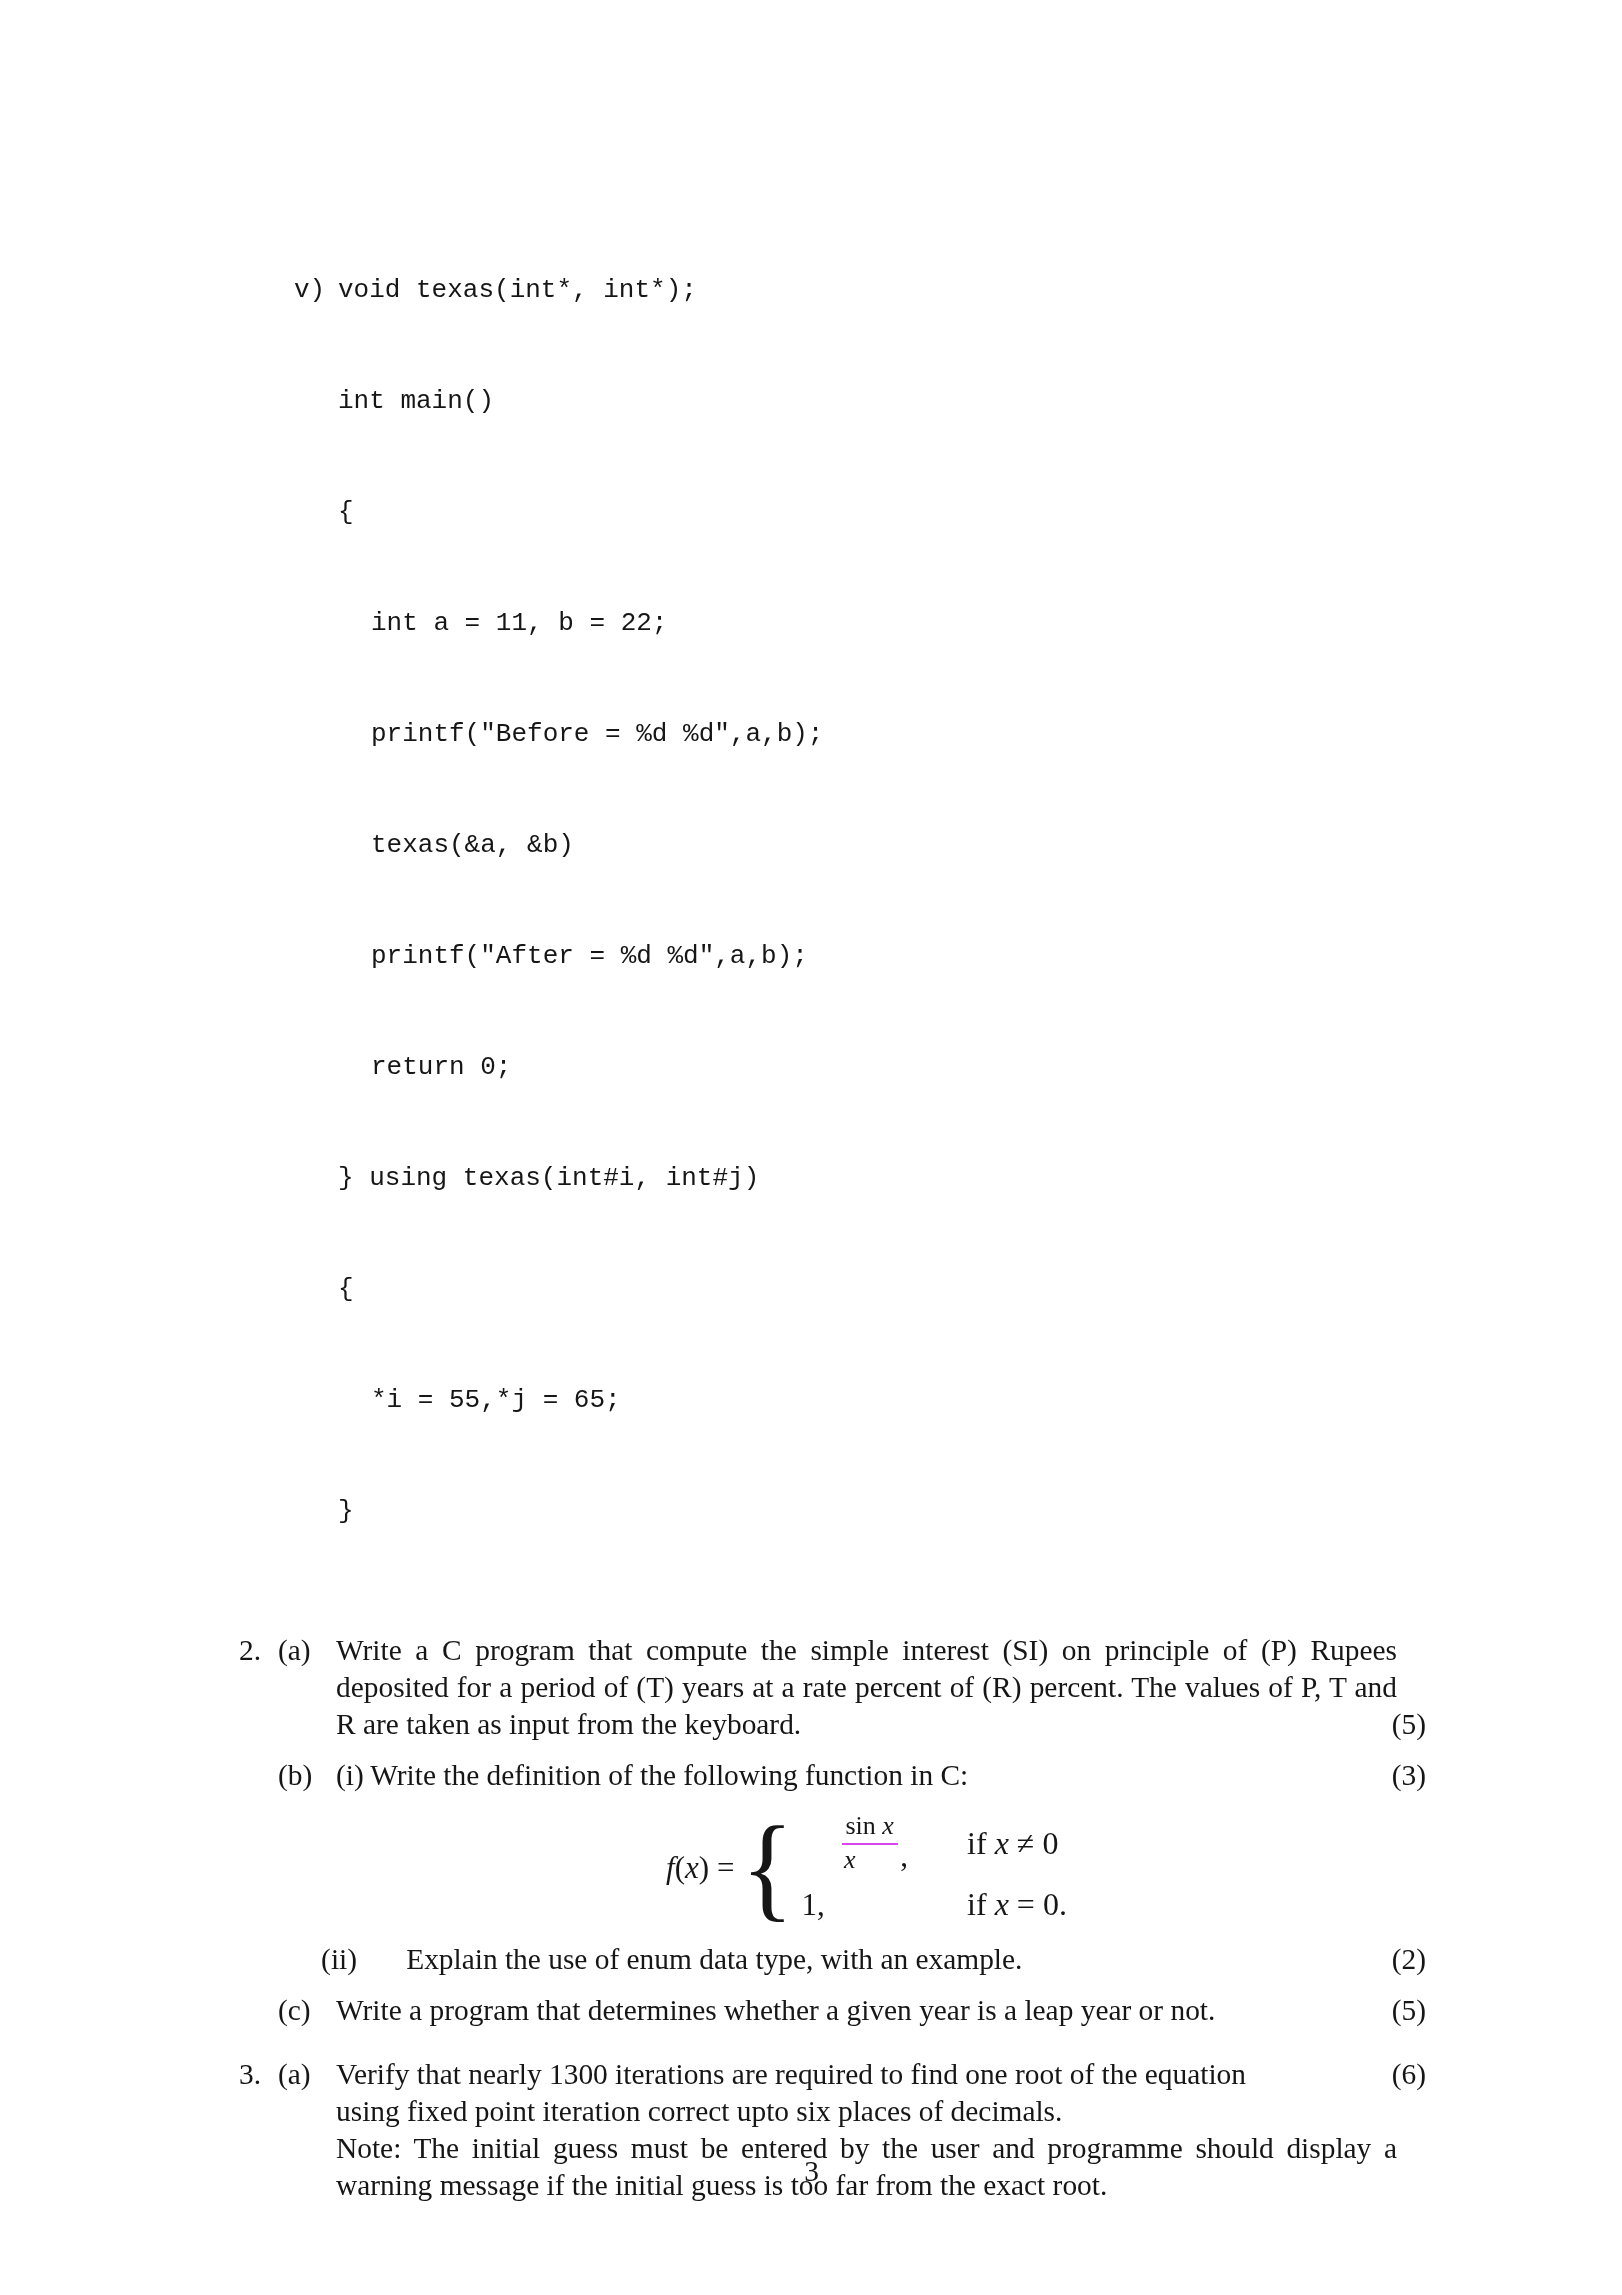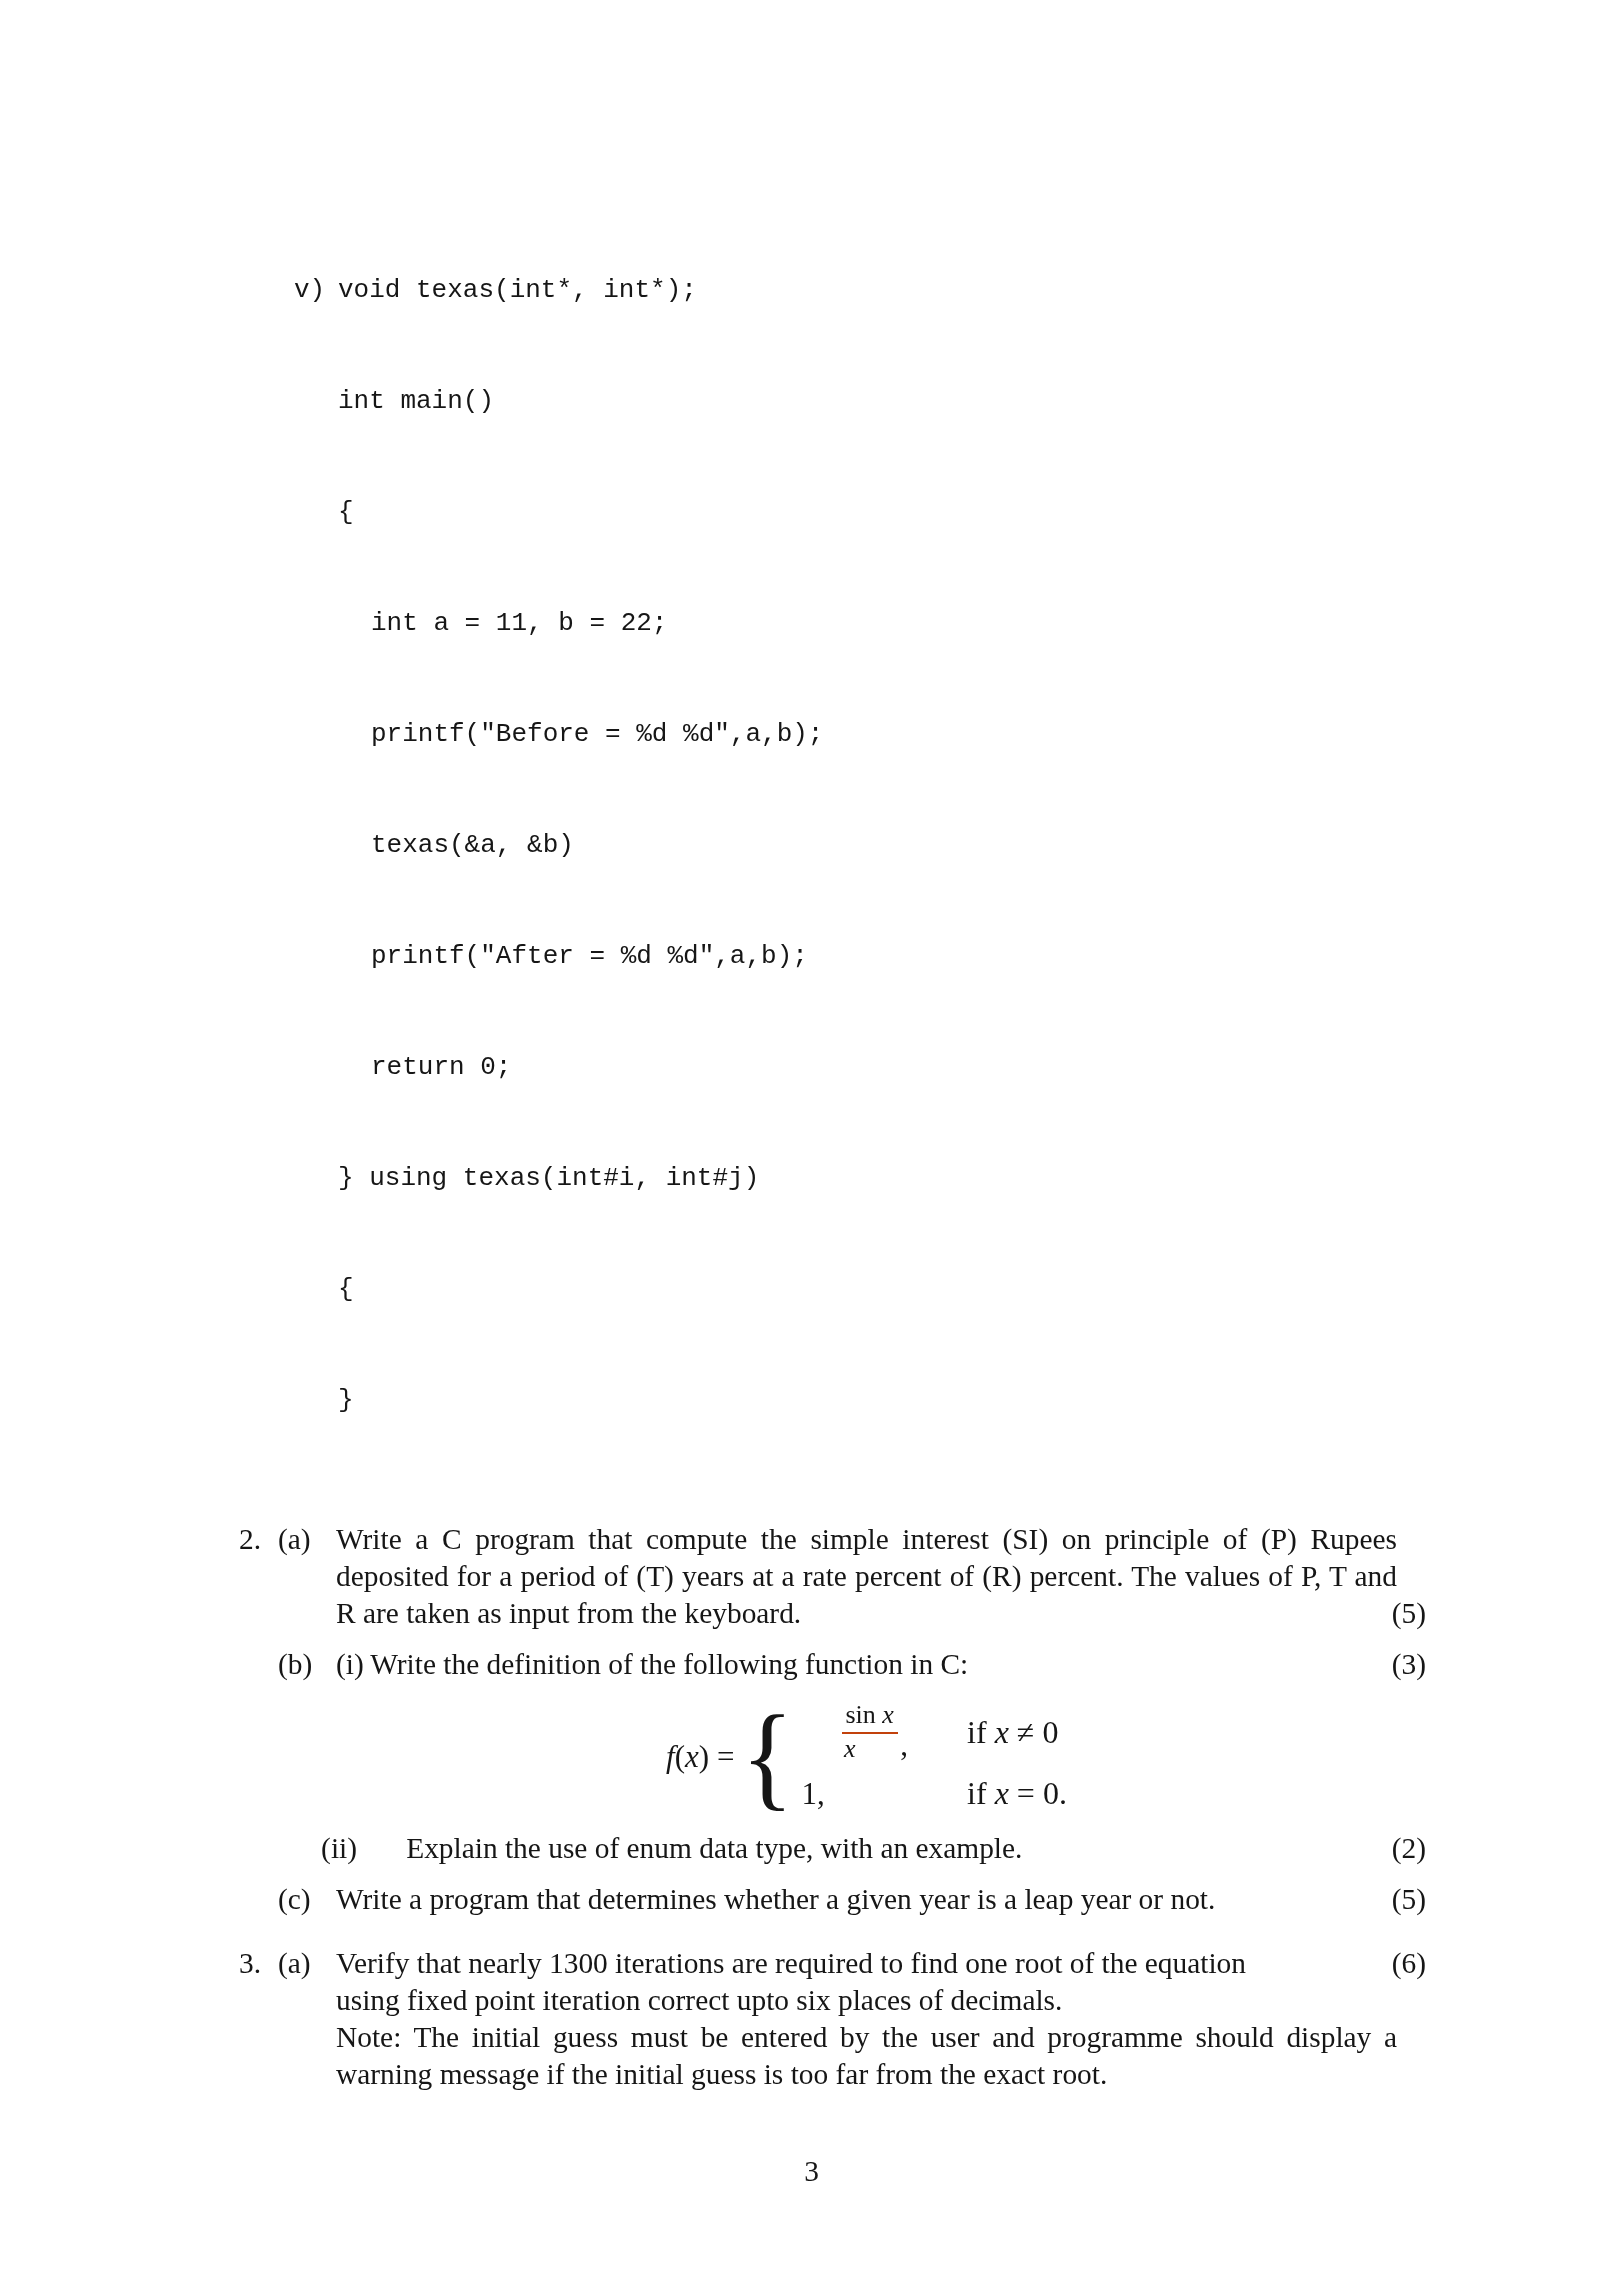--- a/index.html
+++ b/index.html
@@ -50,21 +50,21 @@
     margin:17px 0 17px 336px;
     width:1061px;
     display:flex; justify-content:center; align-items:center;
     font-size:31px; line-height:1.2;
   }
   .mi { font-style:italic; }
   .brace { font-size:110px; line-height:1; transform:scaleY(1.05); margin:0 7.9px 0 6.5px; font-weight:300; }
   .cases { display:grid; grid-template-columns:max-content max-content; column-gap:59px; row-gap:10.5px; align-items:center; }
   .case-val { display:flex; align-items:center; }
   .frac { display:inline-block; text-align:center; font-size:26px; line-height:1.15; }
-  .fnum { display:block; border-bottom:2px solid #c2410c; padding:0 3.9px 2px;margin-left:40px; }
+  .fnum { display:block; border-bottom:2px solid #d946ef; padding:0 3.9px 2px;margin-left:40px; }
   .fden { display:block; }
   .fcomma { align-self:flex-end; margin-left:2.6px; }
   .cond { font-size:32px; }
 
   .equation { margin:26px 0 26px 336px; width:1061px; text-align:center; font-size:31px; }
   .equation sup { font-size:19.6px; }
 
   .page-number { position:absolute; left:0; right:0; top:2153px; text-align:center; }
 </style>
 </head>
@@ -79,20 +79,21 @@
     </div>
     <div class="cl">int main()</div>
     <div class="cl">{</div>
     <div class="cl ind1">int a = 11, b = 22;</div>
     <div class="cl ind1">printf("Before = %d %d",a,b);</div>
     <div class="cl ind1">texas(&amp;a, &amp;b)</div>
     <div class="cl ind1">printf("After = %d %d",a,b);</div>
     <div class="cl ind1">return 0;</div>
     <div class="cl">} using texas(int#i, int#j)</div>
     <div class="cl">{</div>
+    <div class="cl ind1">*i = 55,*j = 65;</div>
     <div class="cl">}</div>
   </section>
 
   <section class="question">
     <span class="qnum">2.</span>
 
     <div class="part first">
       <span class="plabel">(a)</span>
       <div class="ptext">Write a C program that compute the simple interest (SI) on principle of (P) Rupees deposited for a period of (T) years at a rate percent of (R) percent. The values of P, T and R are taken as input from the keyboard.</div>
       <span class="marks">(5)</span>

